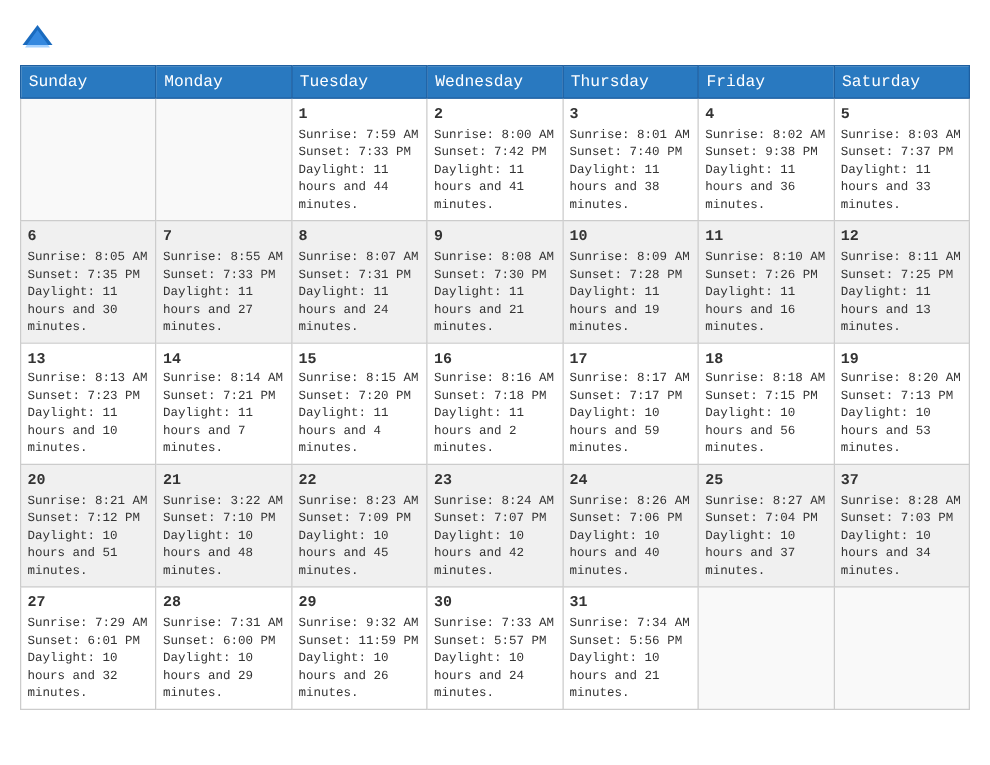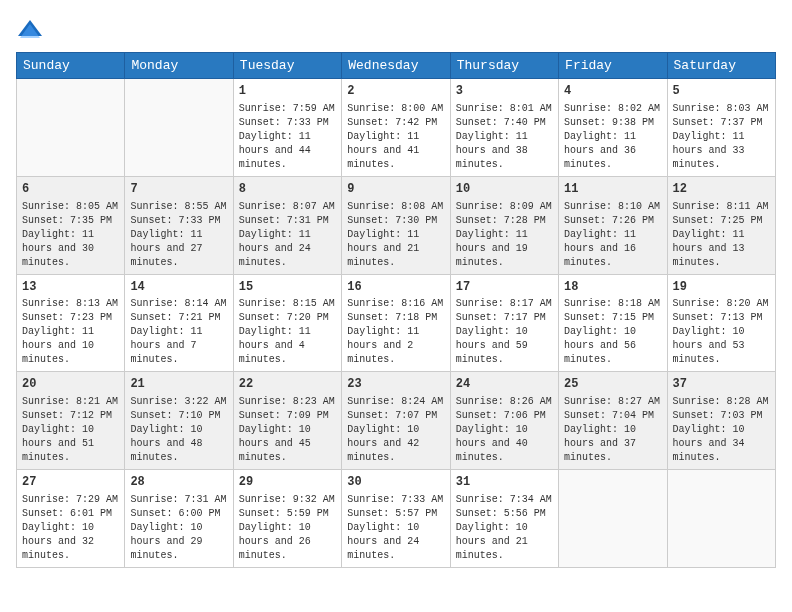--- a/index.html
+++ b/index.html
@@ -167,21 +167,21 @@
           <td><span class="day-number">21</span><span>Sunrise: 3:22 AM</span><br><span>Sunset: 7:10 PM</span><br><span>Daylight: 10 hours and 48 minutes.</span></td>
           <td><span class="day-number">22</span><span>Sunrise: 8:23 AM</span><br><span>Sunset: 7:09 PM</span><br><span>Daylight: 10 hours and 45 minutes.</span></td>
           <td><span class="day-number">23</span><span>Sunrise: 8:24 AM</span><br><span>Sunset: 7:07 PM</span><br><span>Daylight: 10 hours and 42 minutes.</span></td>
           <td><span class="day-number">24</span><span>Sunrise: 8:26 AM</span><br><span>Sunset: 7:06 PM</span><br><span>Daylight: 10 hours and 40 minutes.</span></td>
           <td><span class="day-number">25</span><span>Sunrise: 8:27 AM</span><br><span>Sunset: 7:04 PM</span><br><span>Daylight: 10 hours and 37 minutes.</span></td>
           <td><span class="day-number">37</span><span>Sunrise: 8:28 AM</span><br><span>Sunset: 7:03 PM</span><br><span>Daylight: 10 hours and 34 minutes.</span></td>
         </tr>
         <tr class="row-white">
           <td><span class="day-number">27</span><span>Sunrise: 7:29 AM</span><br><span>Sunset: 6:01 PM</span><br><span>Daylight: 10 hours and 32 minutes.</span></td>
           <td><span class="day-number">28</span><span>Sunrise: 7:31 AM</span><br><span>Sunset: 6:00 PM</span><br><span>Daylight: 10 hours and 29 minutes.</span></td>
-          <td><span class="day-number">29</span><span>Sunrise: 9:32 AM</span><br><span>Sunset: 5:59 PM</span><br><span>Daylight: 10 hours and 26 minutes.</span></td>
+          <td><span class="day-number">29</span><span>Sunrise: 9:32 AM</span><br><span>Sunset: 11:59 PM</span><br><span>Daylight: 10 hours and 26 minutes.</span></td>
           <td><span class="day-number">30</span><span>Sunrise: 7:33 AM</span><br><span>Sunset: 5:57 PM</span><br><span>Daylight: 10 hours and 24 minutes.</span></td>
           <td><span class="day-number">31</span><span>Sunrise: 7:34 AM</span><br><span>Sunset: 5:56 PM</span><br><span>Daylight: 10 hours and 21 minutes.</span></td>
           <td class="empty"></td>
           <td class="empty"></td>
         </tr>
       </tbody>
   </table>
 </div>
 
 </body></html>

